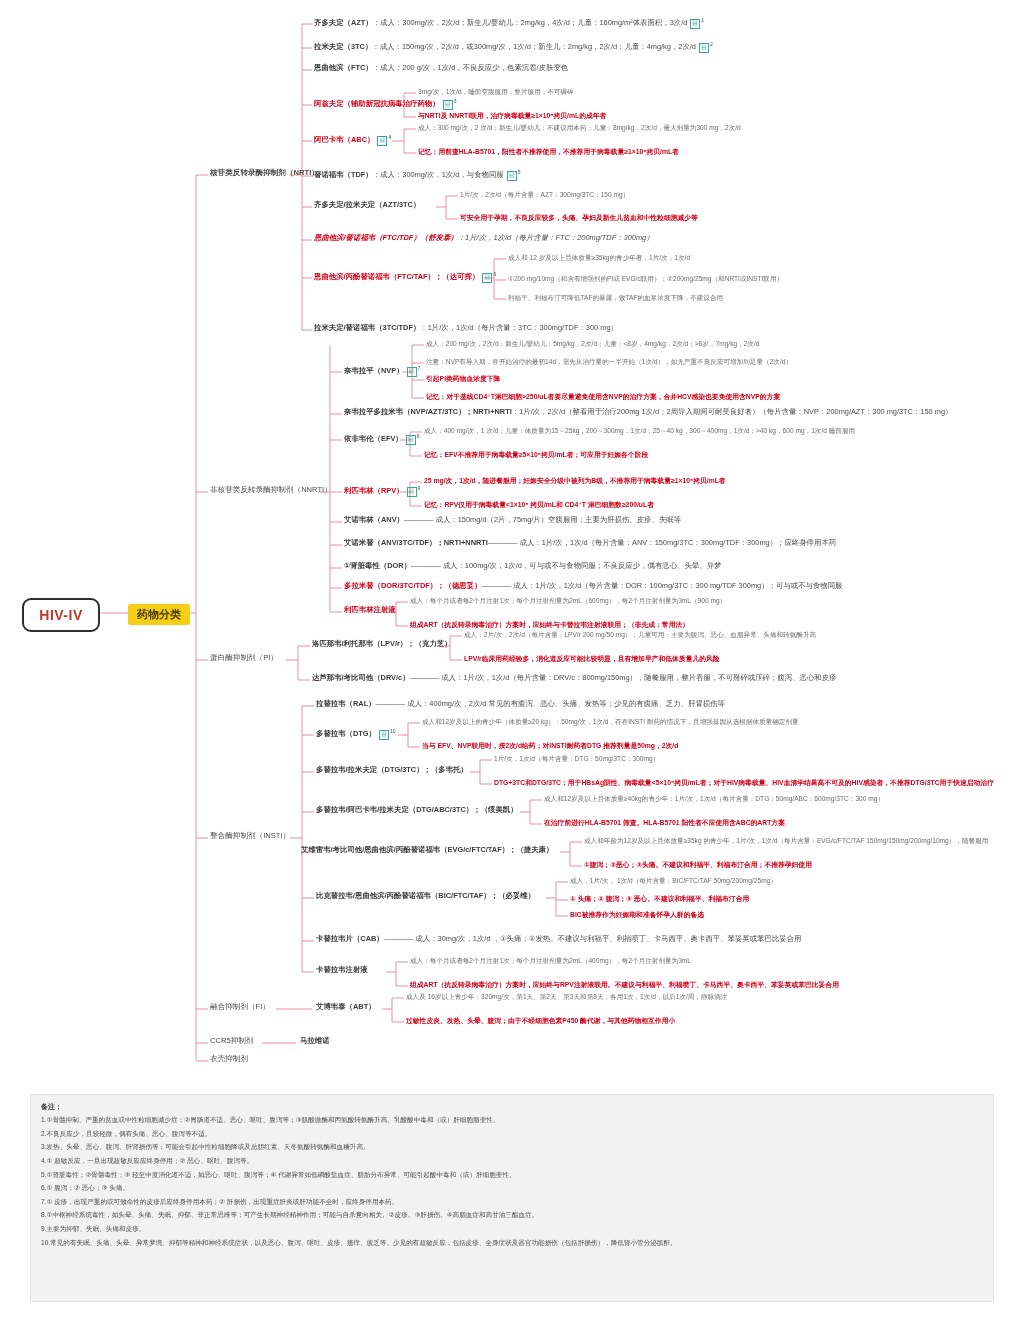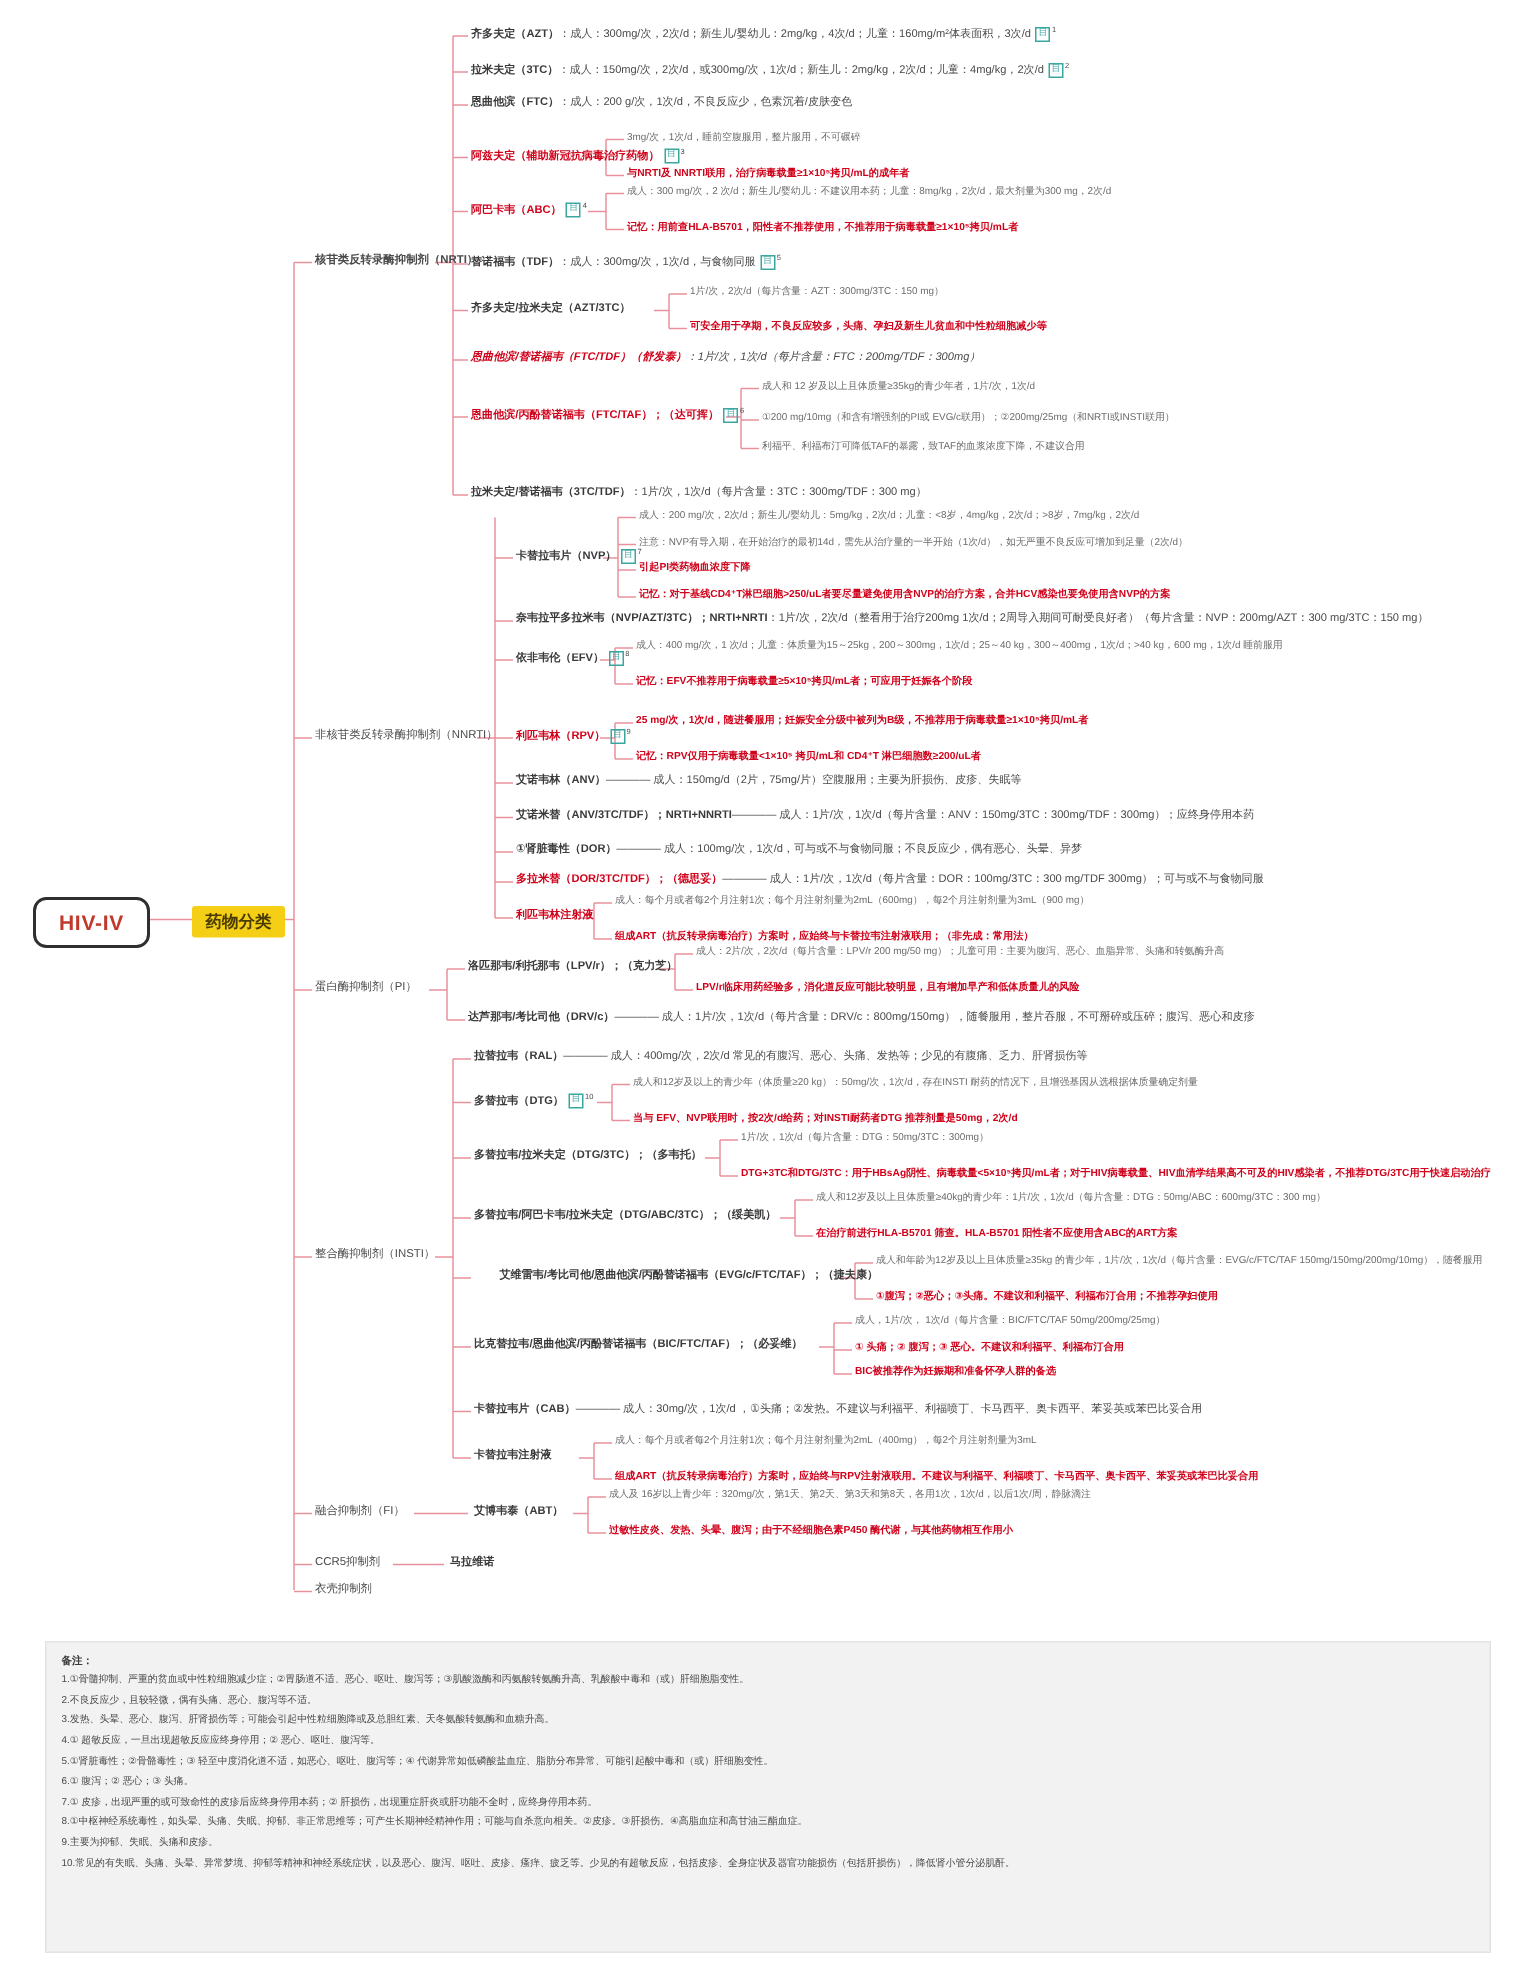--- a/index.html
+++ b/index.html
@@ -267,21 +267,21 @@
   </div>
   <div class="node detail" style="left:508px;top:254px;">成人和 12 岁及以上且体质量≥35kg的青少年者，1片/次，1次/d</div>
   <div class="node detail" style="left:508px;top:275px;">①200 mg/10mg（和含有增强剂的PI或 EVG/c联用）；②200mg/25mg（和NRTI或INSTI联用）</div>
   <div class="node detail" style="left:508px;top:294px;">利福平、利福布汀可降低TAF的暴露，致TAF的血浆浓度下降，不建议合用</div>
 
   <div class="node drug" style="left:314px;top:324px;">
     <b>拉米夫定/替诺福韦（3TC/TDF）</b><span>：1片/次，1次/d（每片含量：3TC：300mg/TDF：300 mg）</span>
   </div>
 
   <div class="node drug" style="left:344px;top:366px;">
-    <b>卡替拉韦片（NVP）</b>
+    <b>奈韦拉平（NVP）</b>
     <span class="noteicon">目</span><sup>7</sup>
   </div>
   <div class="node detail" style="left:426px;top:340px;">成人：200 mg/次，2次/d；新生儿/婴幼儿：5mg/kg，2次/d；儿童：&lt;8岁，4mg/kg，2次/d；&gt;8岁，7mg/kg，2次/d</div>
   <div class="node detail" style="left:426px;top:358px;">注意：NVP有导入期，在开始治疗的最初14d，需先从治疗量的一半开始（1次/d），如无严重不良反应可增加到足量（2次/d）</div>
   <div class="node red" style="left:426px;top:375px;">引起PI类药物血浓度下降</div>
   <div class="node red" style="left:426px;top:393px;">记忆：对于基线CD4⁺T淋巴细胞&gt;250/uL者要尽量避免使用含NVP的治疗方案，合并HCV感染也要免使用含NVP的方案</div>
 
   <div class="node drug" style="left:344px;top:408px;">
     <b>奈韦拉平多拉米韦（NVP/AZT/3TC）；NRTI+NRTI</b><span>：1片/次，2次/d（整看用于治疗200mg 1次/d；2周导入期间可耐受良好者）（每片含量：NVP：200mg/AZT：300 mg/3TC：150 mg）</span>
   </div>
@@ -342,21 +342,21 @@
   </div>
   <div class="node detail" style="left:494px;top:755px;">1片/次，1次/d（每片含量：DTG：50mg/3TC：300mg）</div>
   <div class="node red" style="left:494px;top:779px;">DTG+3TC和DTG/3TC：用于HBsAg阴性、病毒载量&lt;5×10⁵拷贝/mL者；对于HIV病毒载量、HIV血清学结果高不可及的HIV感染者，不推荐DTG/3TC用于快速启动治疗</div>
 
   <div class="node drug" style="left:316px;top:806px;">
     <b>多替拉韦/阿巴卡韦/拉米夫定（DTG/ABC/3TC）；（绥美凯）</b>
   </div>
   <div class="node detail" style="left:544px;top:795px;">成人和12岁及以上且体质量≥40kg的青少年：1片/次，1次/d（每片含量：DTG：50mg/ABC：600mg/3TC：300 mg）</div>
   <div class="node red" style="left:544px;top:819px;">在治疗前进行HLA-B5701 筛查。HLA-B5701 阳性者不应使用含ABC的ART方案</div>
 
-  <div class="node drug" style="left:333px;top:846px;">
+  <div class="node drug" style="left:301px;top:846px;">
     <b>艾维雷韦/考比司他/恩曲他滨/丙酚替诺福韦（EVG/c/FTC/TAF）；（捷夫康）</b>
   </div>
   <div class="node detail" style="left:584px;top:837px;">成人和年龄为12岁及以上且体质量≥35kg 的青少年，1片/次，1次/d（每片含量：EVG/c/FTC/TAF 150mg/150mg/200mg/10mg），随餐服用</div>
   <div class="node red" style="left:584px;top:861px;">①腹泻；②恶心；③头痛。不建议和利福平、利福布汀合用；不推荐孕妇使用</div>
 
   <div class="node drug" style="left:316px;top:892px;">
     <b>比克替拉韦/恩曲他滨/丙酚替诺福韦（BIC/FTC/TAF）；（必妥维）</b>
   </div>
   <div class="node detail" style="left:570px;top:877px;">成人，1片/次， 1次/d（每片含量：BIC/FTC/TAF 50mg/200mg/25mg）</div>
   <div class="node red" style="left:570px;top:895px;">① 头痛；② 腹泻；③ 恶心。不建议和利福平、利福布汀合用</div>

